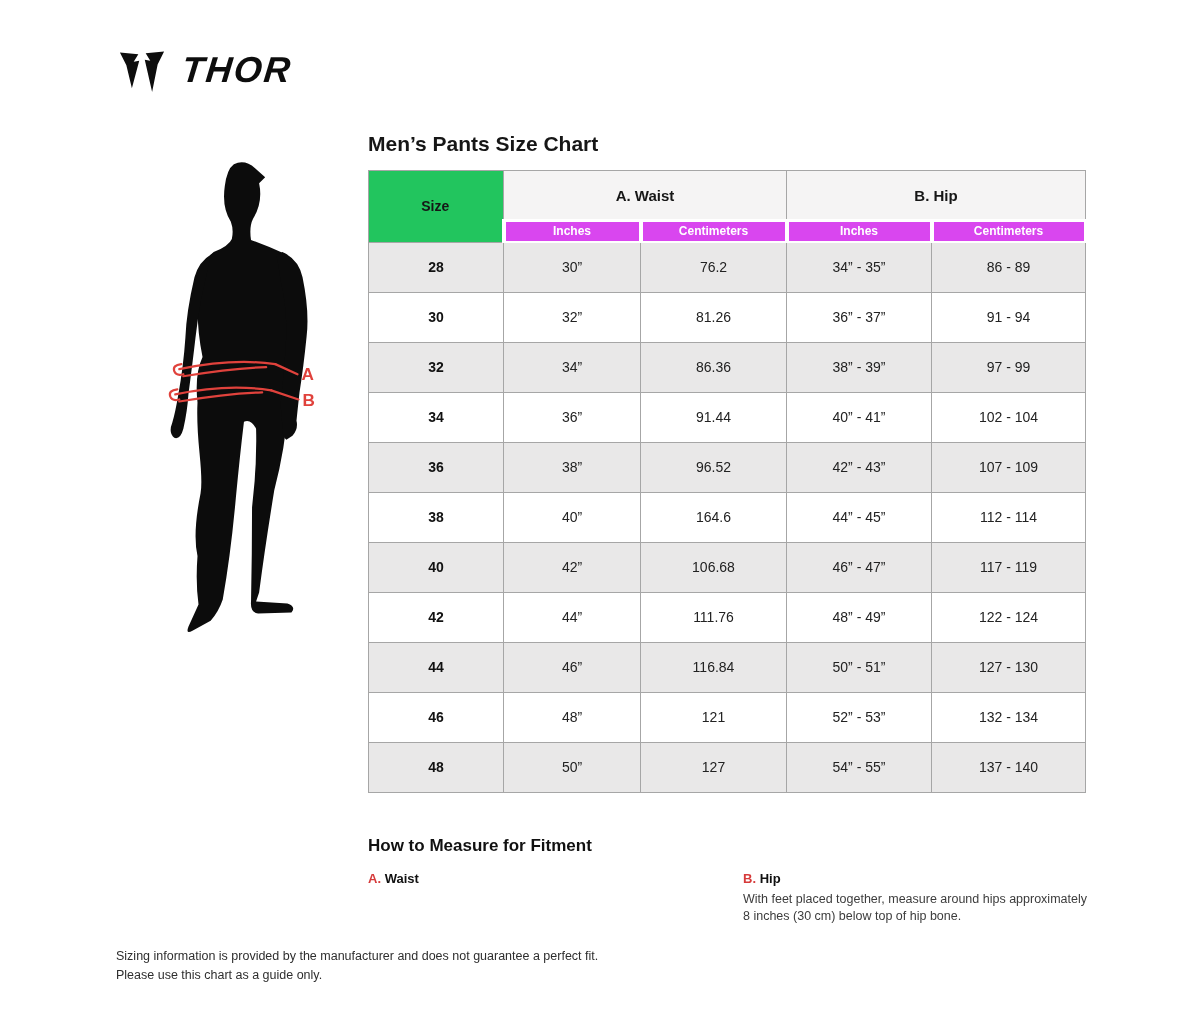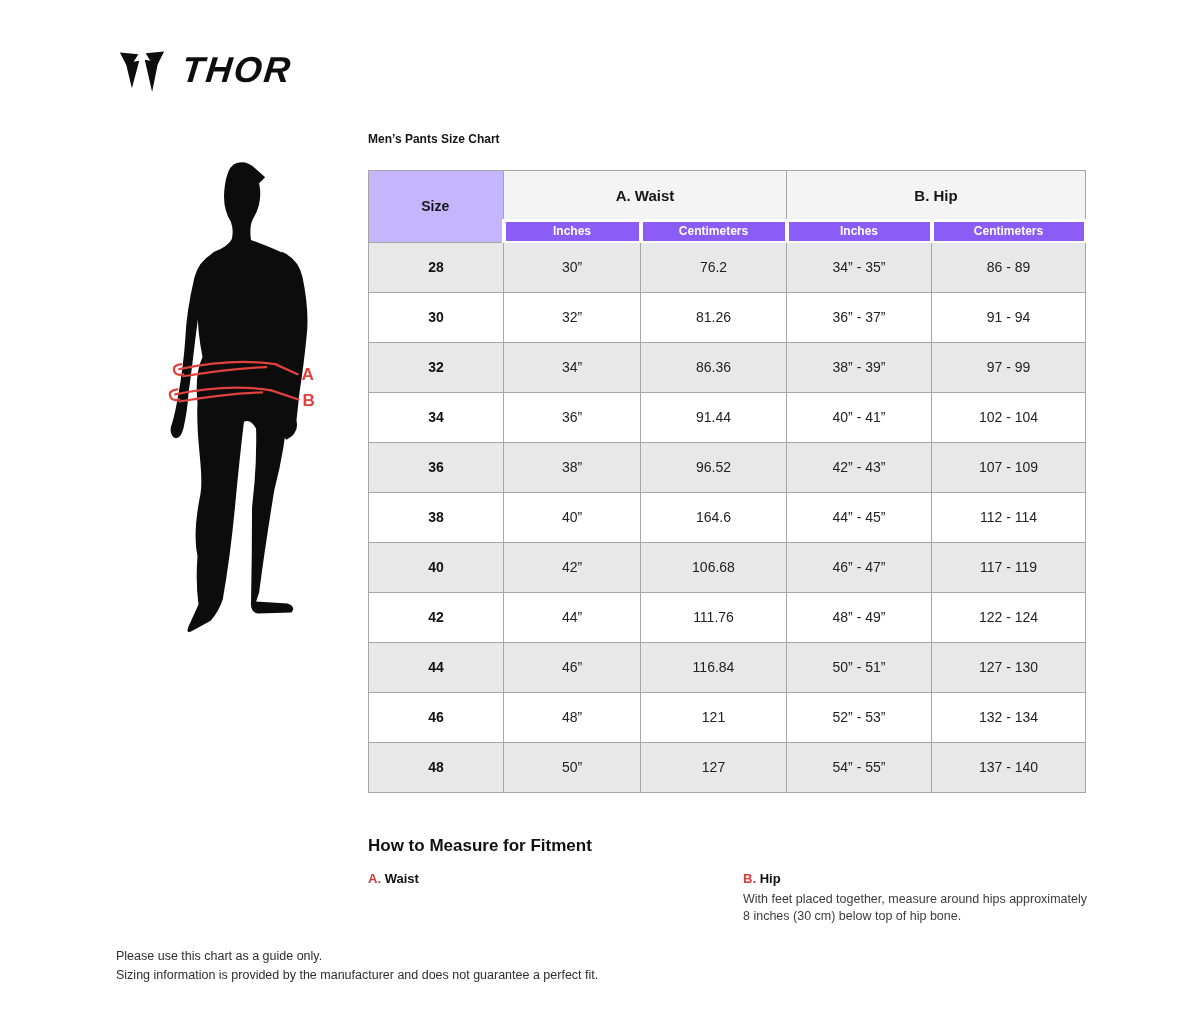--- a/index.html
+++ b/index.html
@@ -25,39 +25,39 @@
     transform: skewX(-6deg);
     margin-left: 16px; margin-top: 2px;
   }
 
   
   .figure { position: absolute; left: 143px; top: 150px; }
 
   
   .page-title {
     position: absolute; left: 368px; top: 132px;
-    font-size: 12px; font-weight: bold; color: #161616;
+    font-size: 21px; font-weight: bold; color: #161616;
   }
 
   
   table.size-table {
     position: absolute; left: 368px; top: 170px;
     width: 717px; border-collapse: collapse; table-layout: fixed;
   }
   .size-table th, .size-table td {
     border: 1px solid #a6a6a6; text-align: center; vertical-align: middle;
   }
   th.size-head {
-    background: #c4b5fd; font-size: 14px; font-weight: bold; color: #161616;
+    background: #22c55e; font-size: 14px; font-weight: bold; color: #161616;
   }
   th.group-head {
     background: #f5f4f4; font-size: 15px; font-weight: bold; color: #161616; height: 50px;
   }
   th.sub-head {
-    background: #8b5cf6; color: #ffffff;
+    background: #d946ef; color: #ffffff;
     font-size: 12px; font-weight: bold;
     height: 15px; padding: 2px 0 3px 0;
     border-top: 3px solid #ffffff;
     border-left: 4px solid #ffffff;
     border-right: 4px solid #ffffff;
     border-bottom: 2px solid #ffffff;
   }
   .size-table tbody td { height: 50px; font-size: 14px; color: #222222; background: #ffffff; }
   .size-table tbody tr:nth-child(odd) td { background: #e9e8e8; }
   .size-table tbody td.size-col { font-weight: bold; color: #111111; }
@@ -244,17 +244,17 @@
 
   <div class="measure-item second">
     <div class="measure-title">
       <span class="measure-prefix">B.</span>
       <span>Hip</span>
     </div>
     <div class="measure-text">With feet placed together, measure around hips approximately 8 inches (30 cm) below top of hip bone.</div>
   </div>
 
   <div class="footer">
+    <div>Sizing information is provided by the manufacturer and does not guarantee a perfect fit.</div>
     <div>Please use this chart as a guide only.</div>
-    <div>Sizing information is provided by the manufacturer and does not guarantee a perfect fit.</div>
   </div>
 
 </div>
 
 </body></html>

